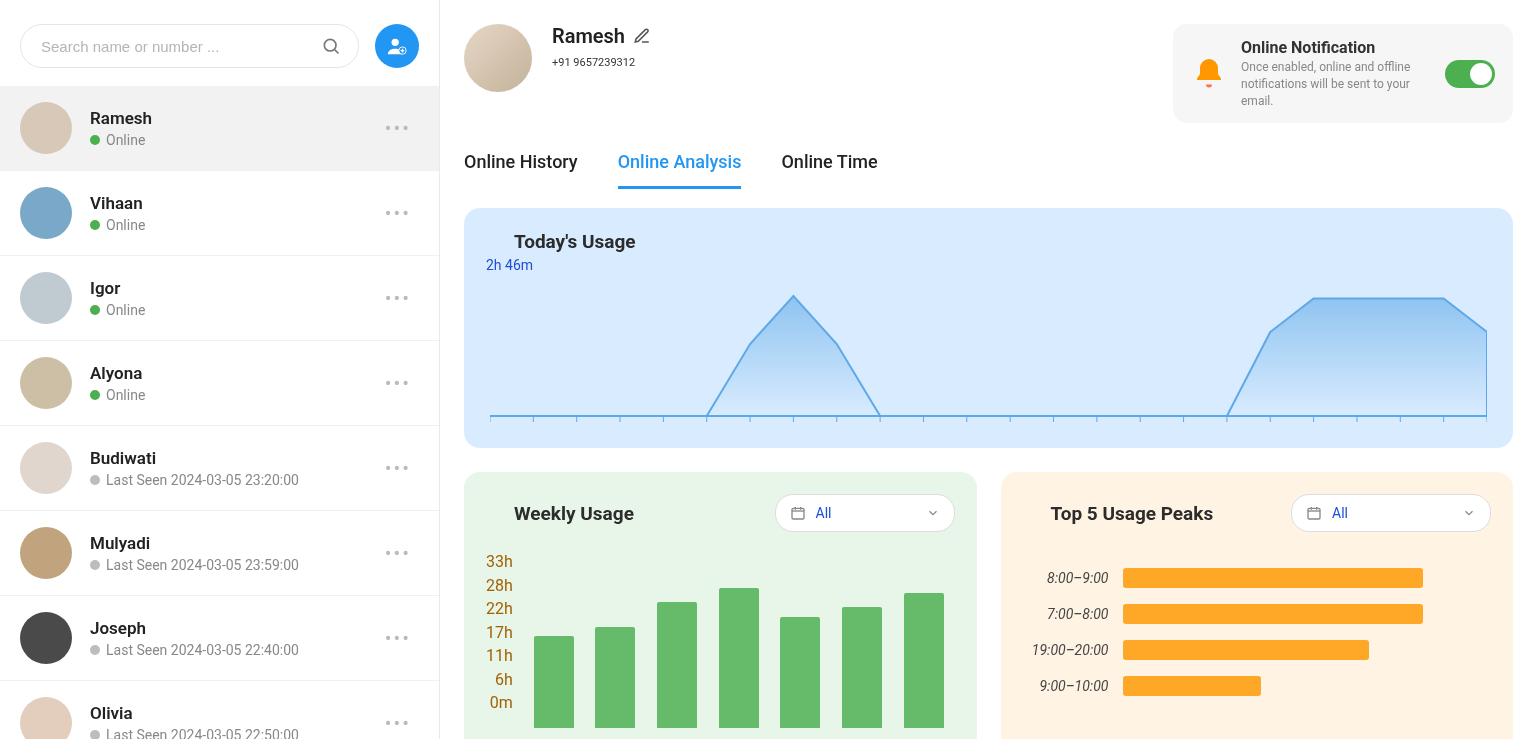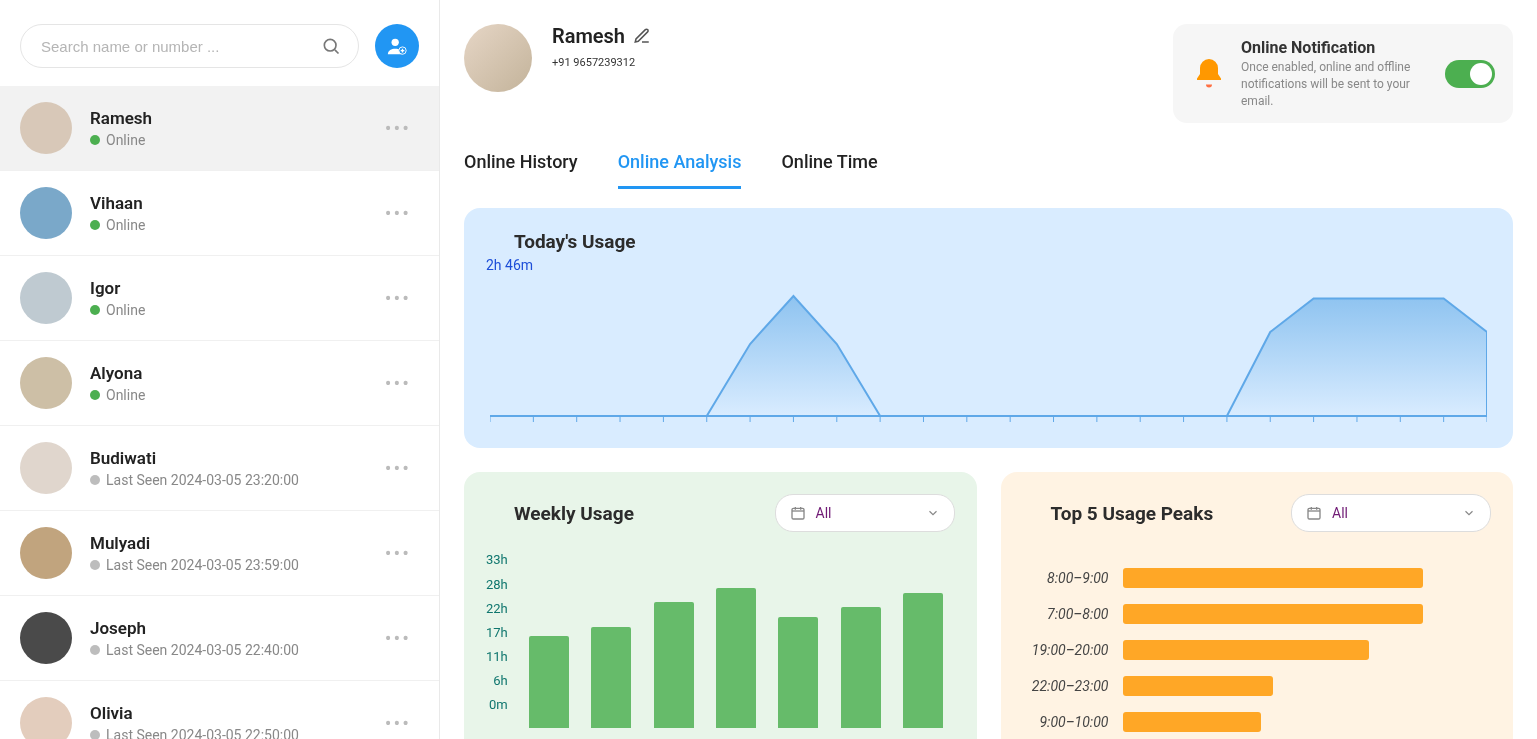--- a/index.html
+++ b/index.html
@@ -165,34 +165,34 @@
   .panel { border-radius: 16px; padding: 22px; }
   .panel.today { grid-column: 1 / span 2; background: #d9ecff; height: 240px; position: relative; }
   .panel.weekly { background: #e8f5e9; height: 300px; }
   .panel.peaks  { background: #fff3e3; height: 300px; }
   .panel-head { display:flex;align-items:center;justify-content:space-between; }
   .panel-title { font-size: 19px; font-weight: 700; color: #2c2c2c; margin-left: 28px; }
   .panel-sub { font-size: 14px; color: #1d4ed8; margin-top: 4px; }
   .dropdown {
     height: 36px; border:1px solid #ddd; border-radius:18px;
     background:#fff; display:flex;align-items:center;
-    padding: 18px 14px; gap:10px; font-size:14px; color:#701a75;
+    padding: 18px 14px; gap:10px; font-size:14px; color:#1d4ed8;
     cursor:pointer;
   }
   .dropdown svg.cal { width:16px;height:16px;color:#888; }
   .dropdown svg.chev { width:14px;height:14px;color:#888;margin-left:auto; }
   .dropdown span { flex:1; }
 
   
   .today-chart { position:absolute; left:26px; right:26px; bottom:22px; height:150px; }
   .today-chart svg { width:100%; height:100%; }
 
   
   .weekly-body { display:flex; margin-top:20px; height:200px; }
-  .y-axis { display:flex;flex-direction:column;justify-content:space-between;align-items:flex-end;padding-right:10px;font-size:13px;color:#0f766e;height:160px; }
+  .y-axis { display:flex;flex-direction:column;justify-content:space-between;align-items:flex-end;padding-right:10px;font-size:16px;color:#a16207;height:160px; }
   .bars-wrap { flex:1; display:flex;flex-direction:column; }
   .bars { flex:1;display:flex;align-items:flex-end;justify-content:space-around;height:160px;border-bottom:1px solid rgba(0,0,0,0); }
   .bar { width:40px;background:#66bb6a;border-radius:2px 2px 0 0; }
   .x-labels { display:flex;justify-content:space-around;font-size:13px;color:#555;margin-top:8px; }
   .x-labels span { width:40px;text-align:center; }
 
   
   .peaks-body { margin-top:36px;font-style:italic; }
   .peak-row { display:flex;align-items:center;gap:14px;margin-bottom:16px; }
   .peak-label { width:86px;text-align:right;font-size:14px;color:#444; }
@@ -458,23 +458,19 @@
           </div>
           <div class="peak-row">
       <div class="peak-label">7:00–8:00</div>
       <div class="peak-bar" style="width:300px"></div>
           </div>
           <div class="peak-row">
       <div class="peak-label">19:00–20:00</div>
       <div class="peak-bar" style="width:245.99999999999997px"></div>
           </div>
           <div class="peak-row">
-      <div class="peak-label">22:00–23:00</div>
-      <div class="peak-bar" style="width:150px"></div>
-          </div>
-          <div class="peak-row">
       <div class="peak-label">9:00–10:00</div>
       <div class="peak-bar" style="width:138px"></div>
           </div>
         </div>
     </div>
   </div>
 </div>
 
 </body></html>

